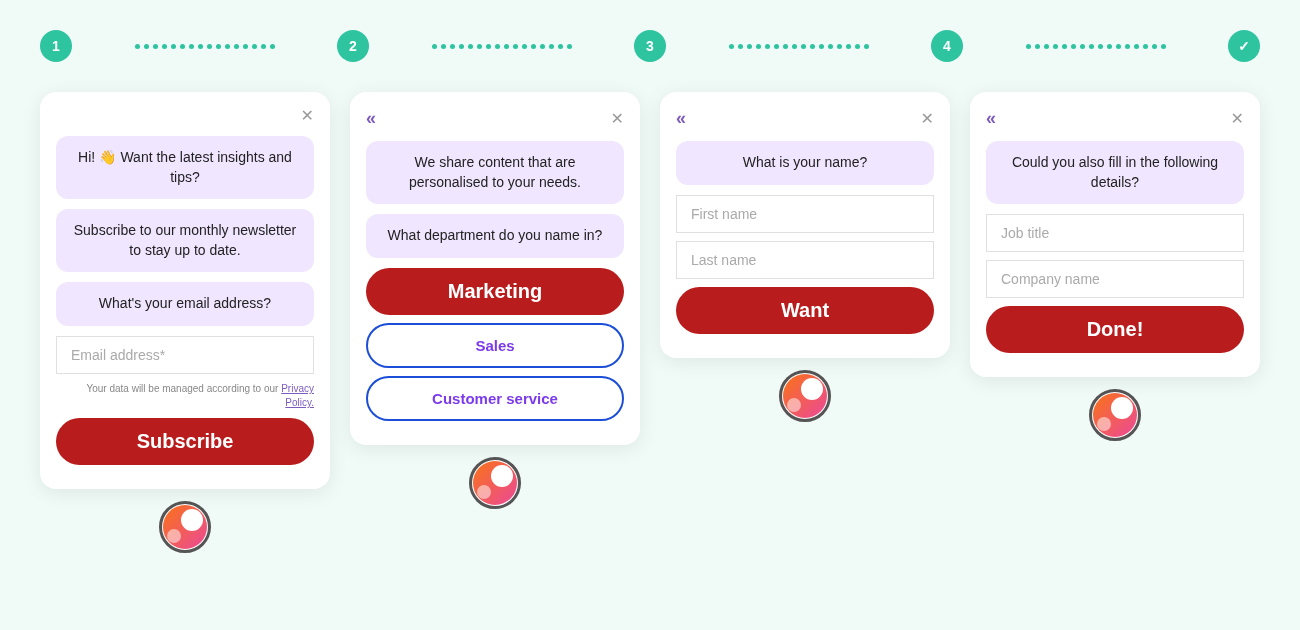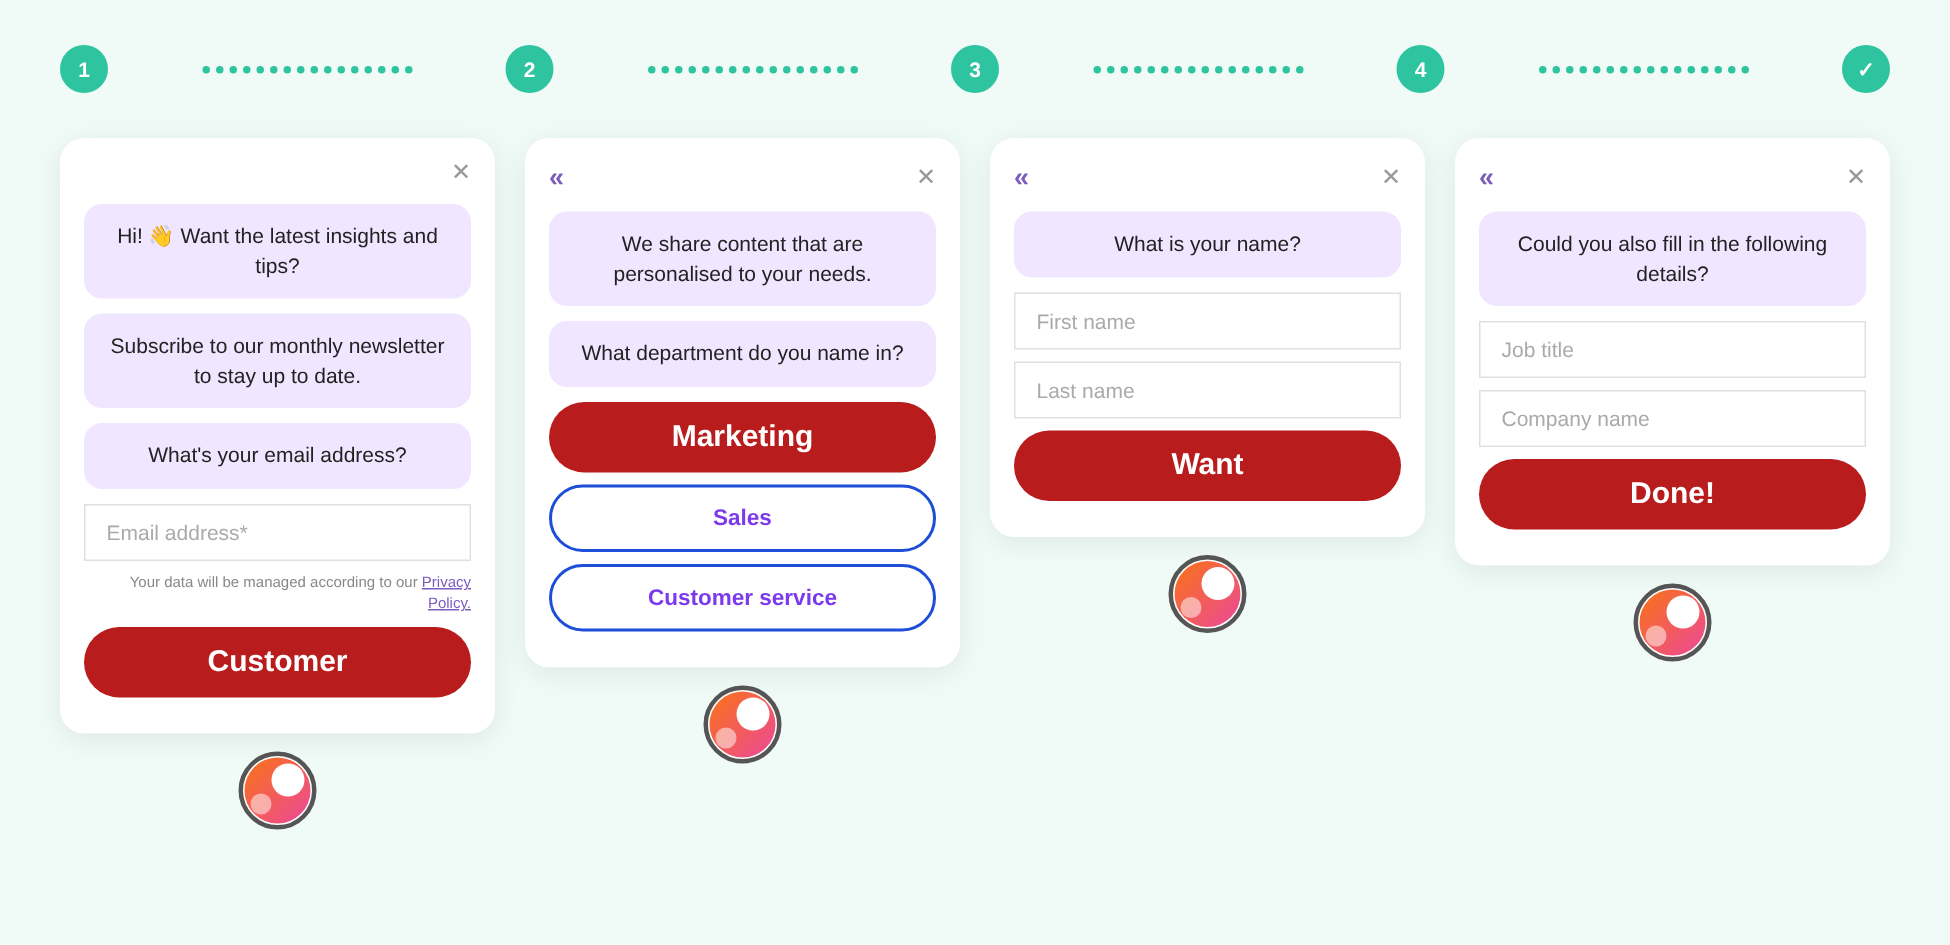--- a/index.html
+++ b/index.html
@@ -306,21 +306,21 @@
         <span style="width:20px"></span>
         <span class="close-icon">✕</span>
       </div>
       <div class="message-bubble">Hi! 👋 Want the latest insights and tips?</div>
       <div class="message-bubble">Subscribe to our monthly newsletter to stay up to date.</div>
       <div class="message-bubble">What's your email address?</div>
       <input class="input-field" type="email" placeholder="Email address*" style="">
       <div class="privacy-text">
         <span>Your data will be managed according to our</span> <a href="#">Privacy Policy.</a>
       </div>
-      <button class="btn-primary">Customer</button>
+      <button class="btn-primary">Subscribe</button>
     </div>
     <div class="card-footer">
       <div class="avatar-ring">
         <div class="avatar-inner">
           <div class="avatar-shape"></div>
           <div class="avatar-shape2"></div>
         </div>
       </div>
     </div>
   </div>

